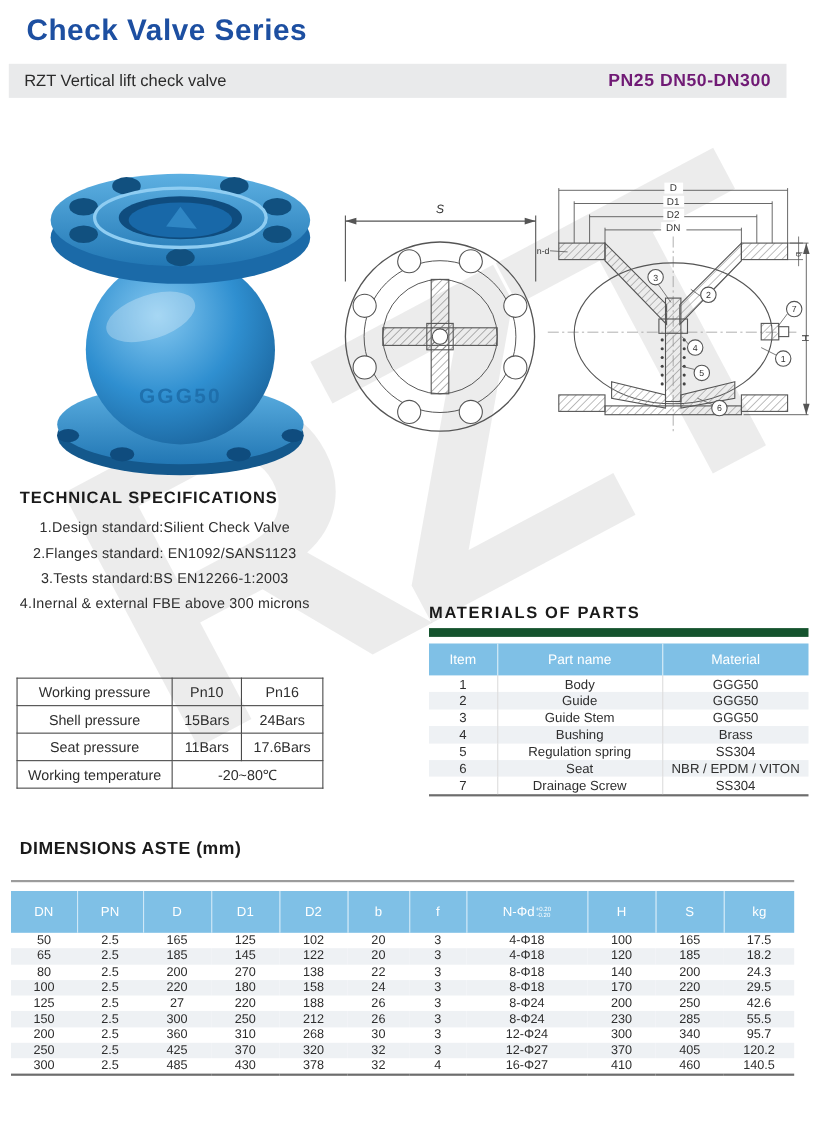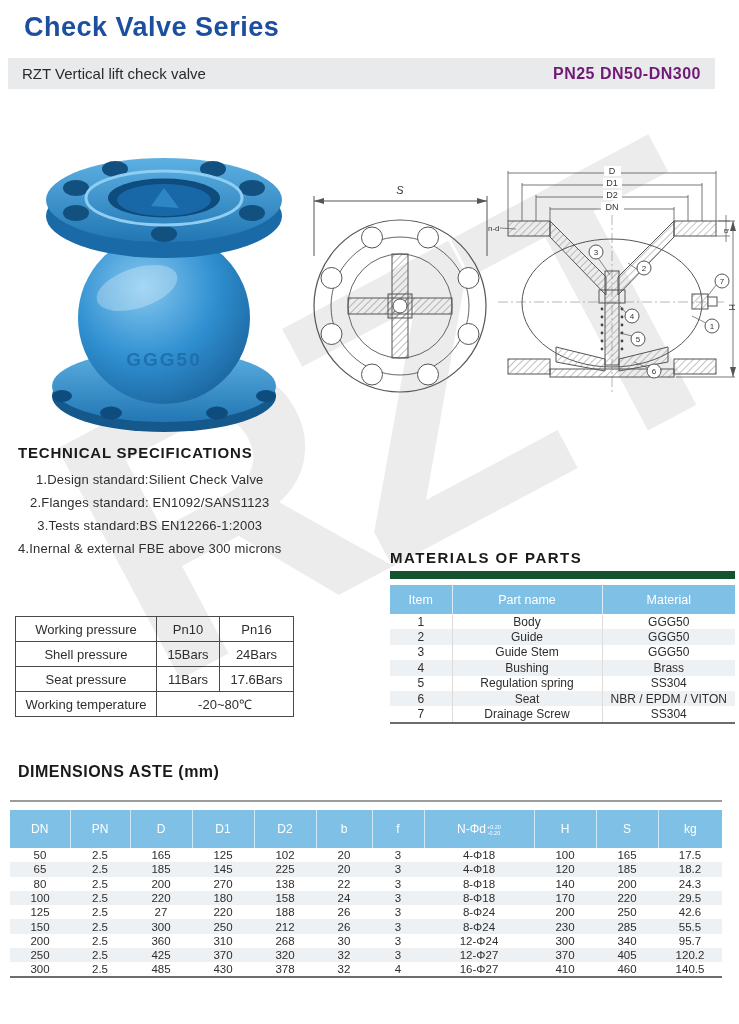--- a/index.html
+++ b/index.html
@@ -429,21 +429,21 @@
           <td>4-Φ18</td>
           <td>100</td>
           <td>165</td>
           <td>17.5</td>
         </tr>
         <tr class="stripe">
           <td>65</td>
           <td>2.5</td>
           <td>185</td>
           <td>145</td>
-          <td>225</td>
+          <td>122</td>
           <td>20</td>
           <td>3</td>
           <td>4-Φ18</td>
           <td>120</td>
           <td>185</td>
           <td>18.2</td>
         </tr>
         <tr>
           <td>80</td>
           <td>2.5</td>

